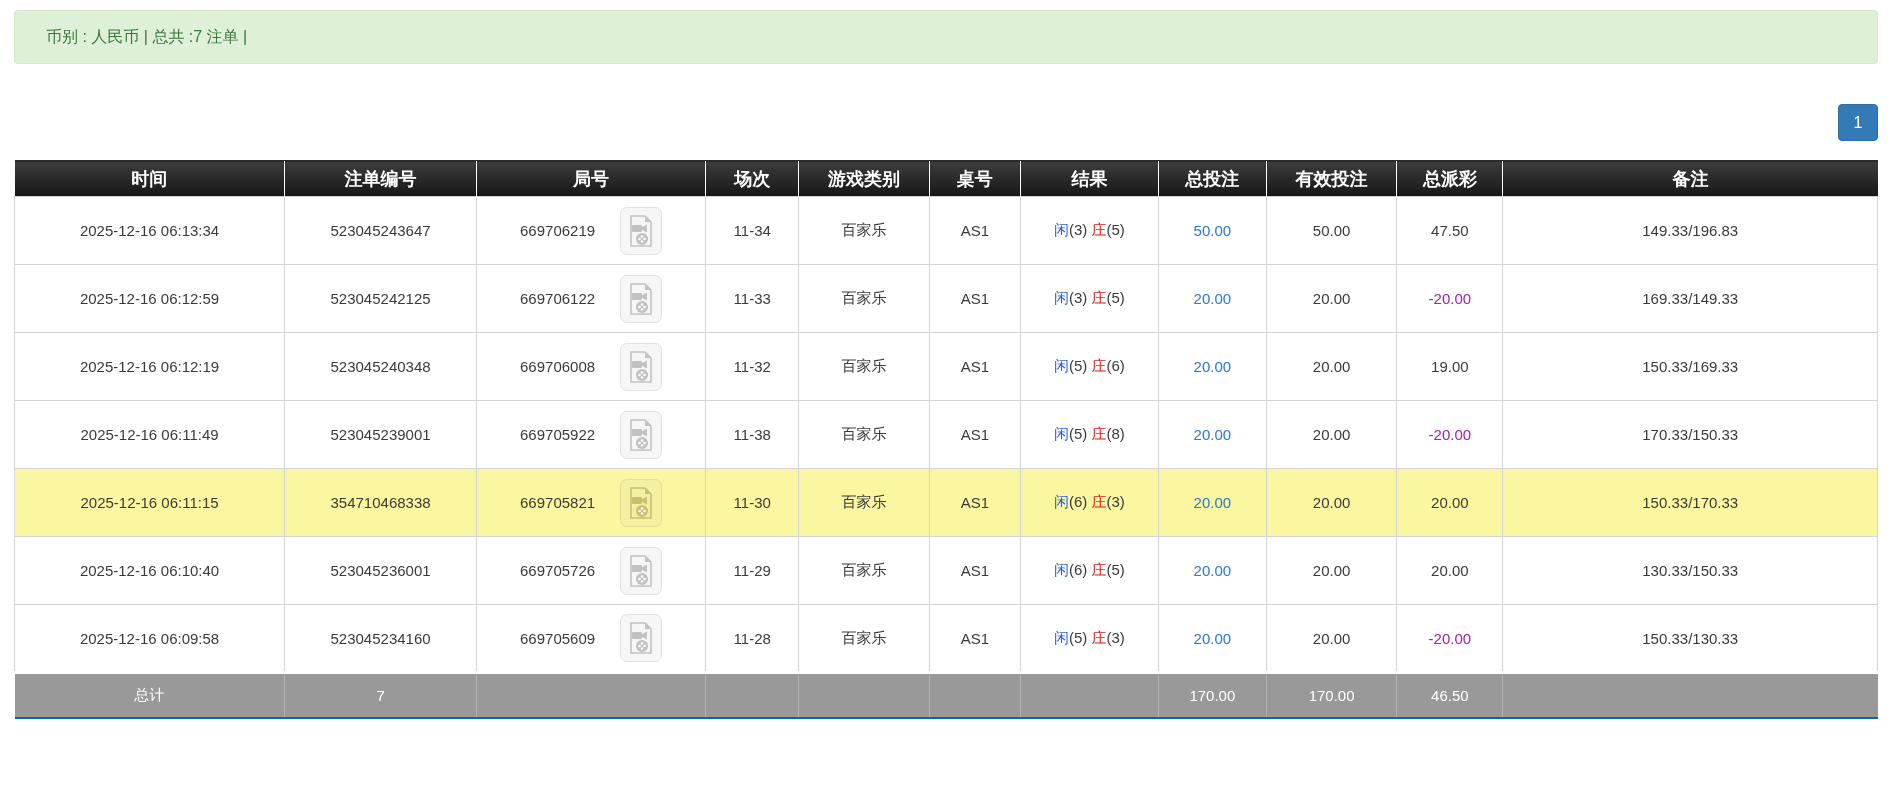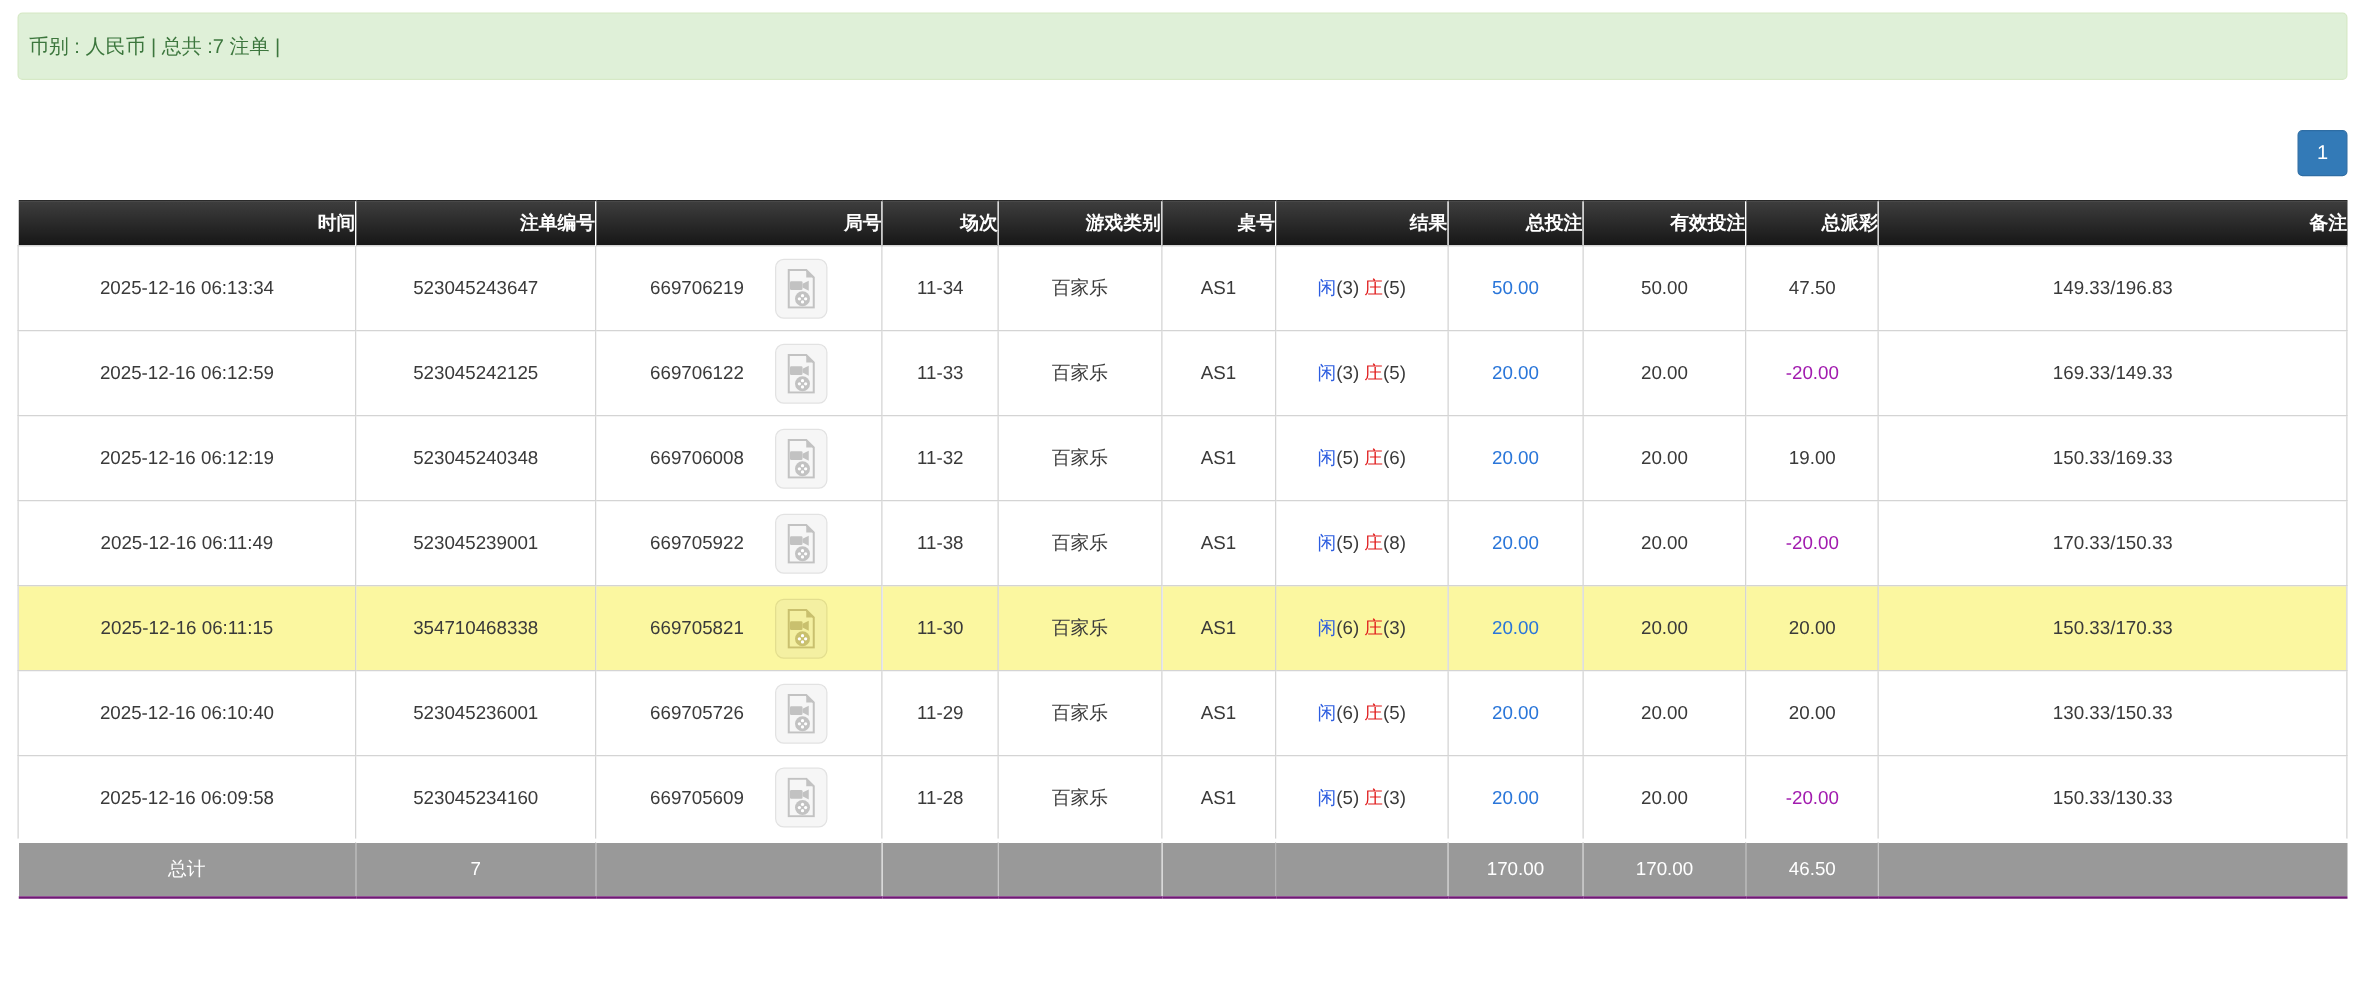--- a/index.html
+++ b/index.html
@@ -3,51 +3,51 @@
 <meta charset="utf-8">
 <style>
   * { box-sizing: border-box; margin: 0; padding: 0; }
   html,body { width:1892px; height:794px; background:#fff; overflow:hidden;
     font-family:"Liberation Sans","DejaVu Sans",sans-serif; }
 
   .info-bar {
     margin:10px 14px 0 14px; height:54px;
     background:#dff0d8; border:1px solid #d6e9c6; border-radius:4px;
     display:flex; align-items:center; justify-content:space-between;
-    padding:0 8px; font-size:16px;
+    padding:0 31px; font-size:16px;
   }
   .info-left { color:#3c763d; }
   .info-right { color:#ff0000; }
 
   .pagination { display:flex; justify-content:flex-end; margin:40px 14px 0 14px; }
   .page-btn {
     min-width:40px; height:37px; background:#337ab7; color:#fff;
     border:1px solid #2e6da4; border-radius:4px; font-size:16px;
     font-family:inherit; cursor:pointer; padding:0 12px;
   }
 
   .bet-table { width:1864px; margin:19px 14px 0 14px; border-collapse:collapse; table-layout:fixed; }
   .bet-table th {
     background:linear-gradient(#3d3d3d,#161616); color:#fff; font-weight:bold;
-    font-size:15px; height:36px; text-align:right; border-top:1px solid #2a2a2a;
+    font-size:18px; height:36px; text-align:center; border-top:1px solid #2a2a2a;
   }
   .bet-table th + th { border-left:1px solid #fff; }
   .bet-table td {
     height:68px; text-align:center; font-size:15px; color:#3a3a3a;
     border:1px solid #d4d4d4; background:#fff; overflow:hidden; white-space:nowrap;
   }
   tr.highlighted td { background:#fbf7a0; }
 
   tr.summary td {
     height:45px; background:#999; color:#fff; border:none;
     border-right:1px solid #b3b3b3; font-size:15px;
   }
   tr.summary td:last-child { border-right:none; }
   tr.summary.grand td { border-top:3px solid #fff; }
-  tr.summary.grand td { border-bottom:2px solid #701a75; }
+  tr.summary.grand td { border-bottom:2px solid #0369a1; }
 
   .round-cell-inner { display:inline-flex; align-items:center; gap:25px; }
   .video-btn {
     width:42px; height:48px; border-radius:7px; background:#f6f6f6;
     border:1px solid #e2e2e2; display:inline-flex; align-items:center;
     justify-content:center; cursor:pointer; color:#c2c2c2; padding:0;
   }
   tr.highlighted .video-btn { background:#f4f0a2; border-color:#e3de8e; color:#c9c06e; }
 
   .bet-link { color:#2a76d9; cursor:pointer; }

